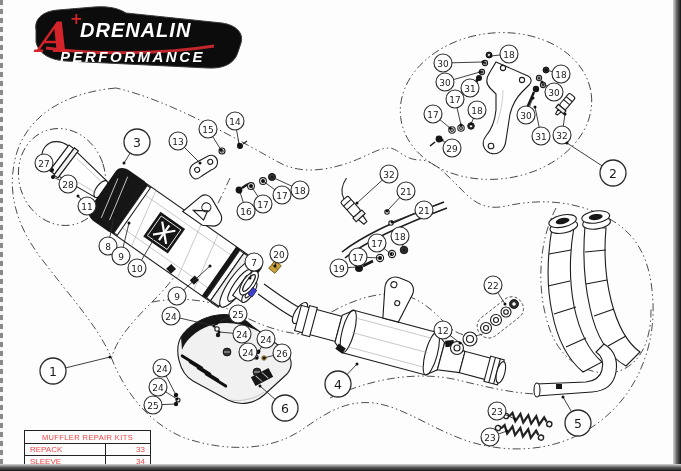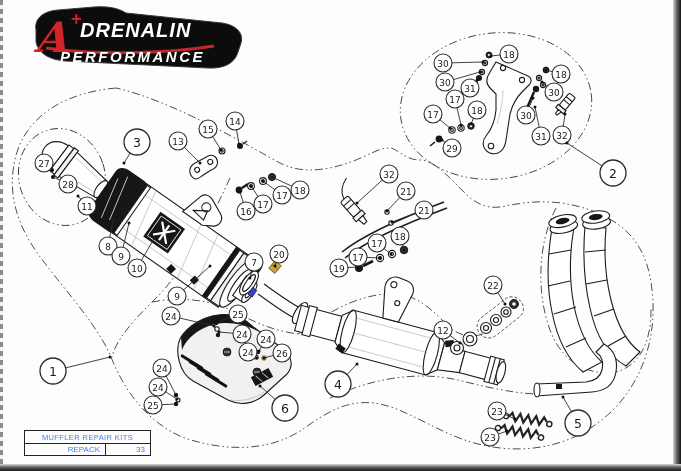--- a/index.html
+++ b/index.html
@@ -27,25 +27,25 @@
           text-anchor:middle;dominant-baseline:central;}
   
   .logo-drenalin{font-family:"Liberation Sans",sans-serif;font-style:italic;font-weight:bold;
       font-size:20px;fill:#ffffff;letter-spacing:1px;}
   .logo-perf{font-family:"Liberation Sans",sans-serif;font-style:italic;font-weight:bold;
       font-size:15px;fill:#ffffff;letter-spacing:2.5px;}
   .logo-a{font-family:"DejaVu Serif",serif;font-style:italic;font-weight:bold;font-size:42px;}
   .logo-plus{font-family:"DejaVu Sans",sans-serif;font-weight:bold;font-size:15px;}
   
   .kits{position:absolute;left:24px;top:430px;border-collapse:collapse;
-        font-family:"Liberation Sans",sans-serif;color:#3b82f6;}
+        font-family:"Liberation Sans",sans-serif;color:#ef4444;}
   .kits th,.kits td{border:1px solid #222;padding:1px 5px;font-weight:normal;}
   .kits th{font-size:7.5px;text-align:center;letter-spacing:.4px;height:10px;}
   .kits td{font-size:8px;height:9px;}
-  .kits td.lab{width:70px;text-align:right;}
+  .kits td.lab{width:70px;text-align:left;}
   .kits td.val{width:34px;text-align:right;}
 </style>
 </head>
 <body>
 
 <div class="stage">
 
   <svg id="diagram" width="681" height="471" viewBox="0 0 681 471">
 
     <g>
@@ -684,19 +684,23 @@
 
   <table class="kits">
     <tbody>
         <tr>
           <th colspan="2">MUFFLER REPAIR KITS</th>
         </tr>
     <tr>
       <td class="lab">REPACK</td>
       <td class="val">33</td>
     </tr>
+    <tr>
+      <td class="lab">SLEEVE</td>
+      <td class="val">34</td>
+    </tr>
   </tbody>
     </table>
 
   <div class="edge-left"></div>
   <div class="edge-right"></div>
   <div class="edge-bottom"></div>
 </div>
 
 </body></html>

